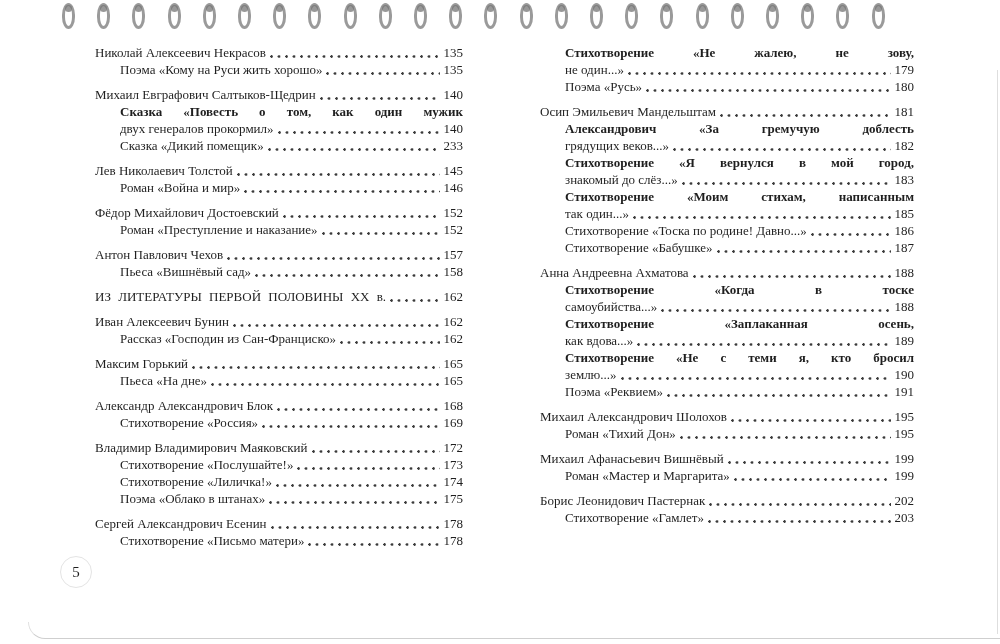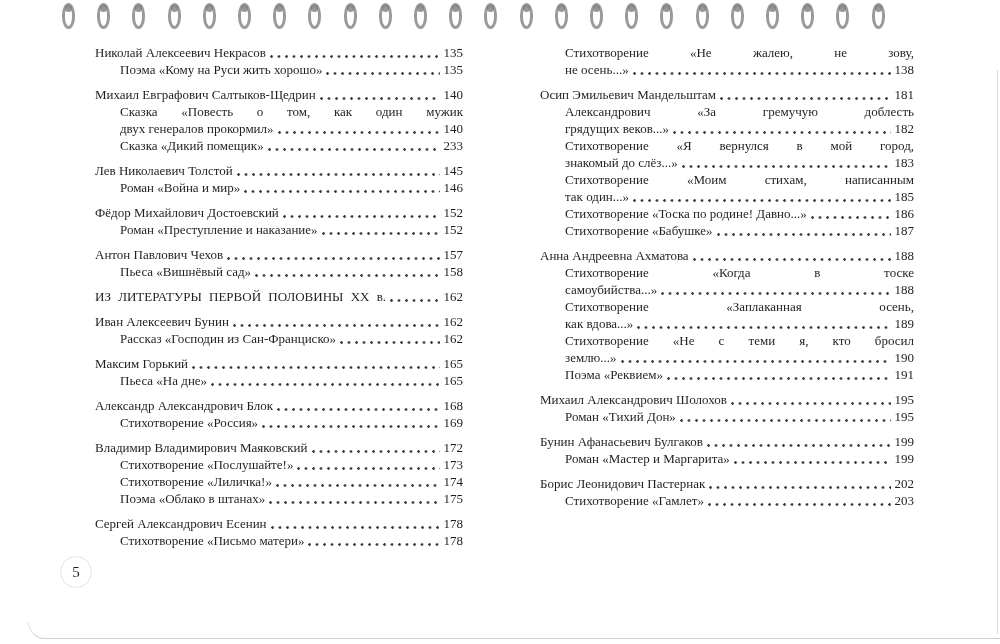--- a/index.html
+++ b/index.html
@@ -38,21 +38,21 @@
   .col { position: absolute; top: 44px; font-size: 13px; line-height: 17px; }
   .col-left  { left: 95px;  width: 368px; }
   .col-right { left: 540px; width: 374px; }
 
   .entry { margin: 0; }
   .entry.author { margin-top: 8px; }
   .entry:first-child { margin-top: 0; }
   .entry.work { padding-left: 25px; }
   .entry.heading { word-spacing: 4px; text-align: right; }
 
-  .wrap-line { text-align: justify; text-align-last: justify; }
+  .wrap-line { text-align: justify; text-align-last: justify; font-weight: bold; }
 
   .leader-row { display: flex; }
   .entry-text { flex: 0 1 auto; }
   .dots { flex: 1 0 12px; position: relative; margin: 0 2px; }
   .dots::after {
     content: "";
     position: absolute;
     left: 2px; right: 2px; bottom: 3px;
     height: 3px;
     background-image: radial-gradient(circle at 1.5px 1.5px, #3a3a3a 1.1px, transparent 1.5px);
@@ -288,23 +288,30 @@
           <span class="entry-text">Стихотворение «Письмо матери»</span>
           <span class="dots"></span>
           <span class="page-num">178</span>
         </div>
       </div>
     </div>
   <div class="col col-right">
       <div class="entry work">
         <div class="wrap-line">Стихотворение «Не жалею, не зову,</div>
         <div class="leader-row">
-          <span class="entry-text">не осень...»</span>
-          <span class="dots"></span>
-          <span class="page-num">138</span>
+          <span class="entry-text">не один...»</span>
+          <span class="dots"></span>
+          <span class="page-num">179</span>
+        </div>
+      </div>
+      <div class="entry work">
+        <div class="leader-row">
+          <span class="entry-text">Поэма «Русь»</span>
+          <span class="dots"></span>
+          <span class="page-num">180</span>
         </div>
       </div>
       <div class="entry author">
         <div class="leader-row">
           <span class="entry-text">Осип Эмильевич Мандельштам</span>
           <span class="dots"></span>
           <span class="page-num">181</span>
         </div>
       </div>
       <div class="entry work">
@@ -392,21 +399,21 @@
       </div>
       <div class="entry work">
         <div class="leader-row">
           <span class="entry-text">Роман «Тихий Дон»</span>
           <span class="dots"></span>
           <span class="page-num">195</span>
         </div>
       </div>
       <div class="entry author">
         <div class="leader-row">
-          <span class="entry-text">Бунин Афанасьевич Булгаков</span>
+          <span class="entry-text">Михаил Афанасьевич Вишнёвый</span>
           <span class="dots"></span>
           <span class="page-num">199</span>
         </div>
       </div>
       <div class="entry work">
         <div class="leader-row">
           <span class="entry-text">Роман «Мастер и Маргарита»</span>
           <span class="dots"></span>
           <span class="page-num">199</span>
         </div>

